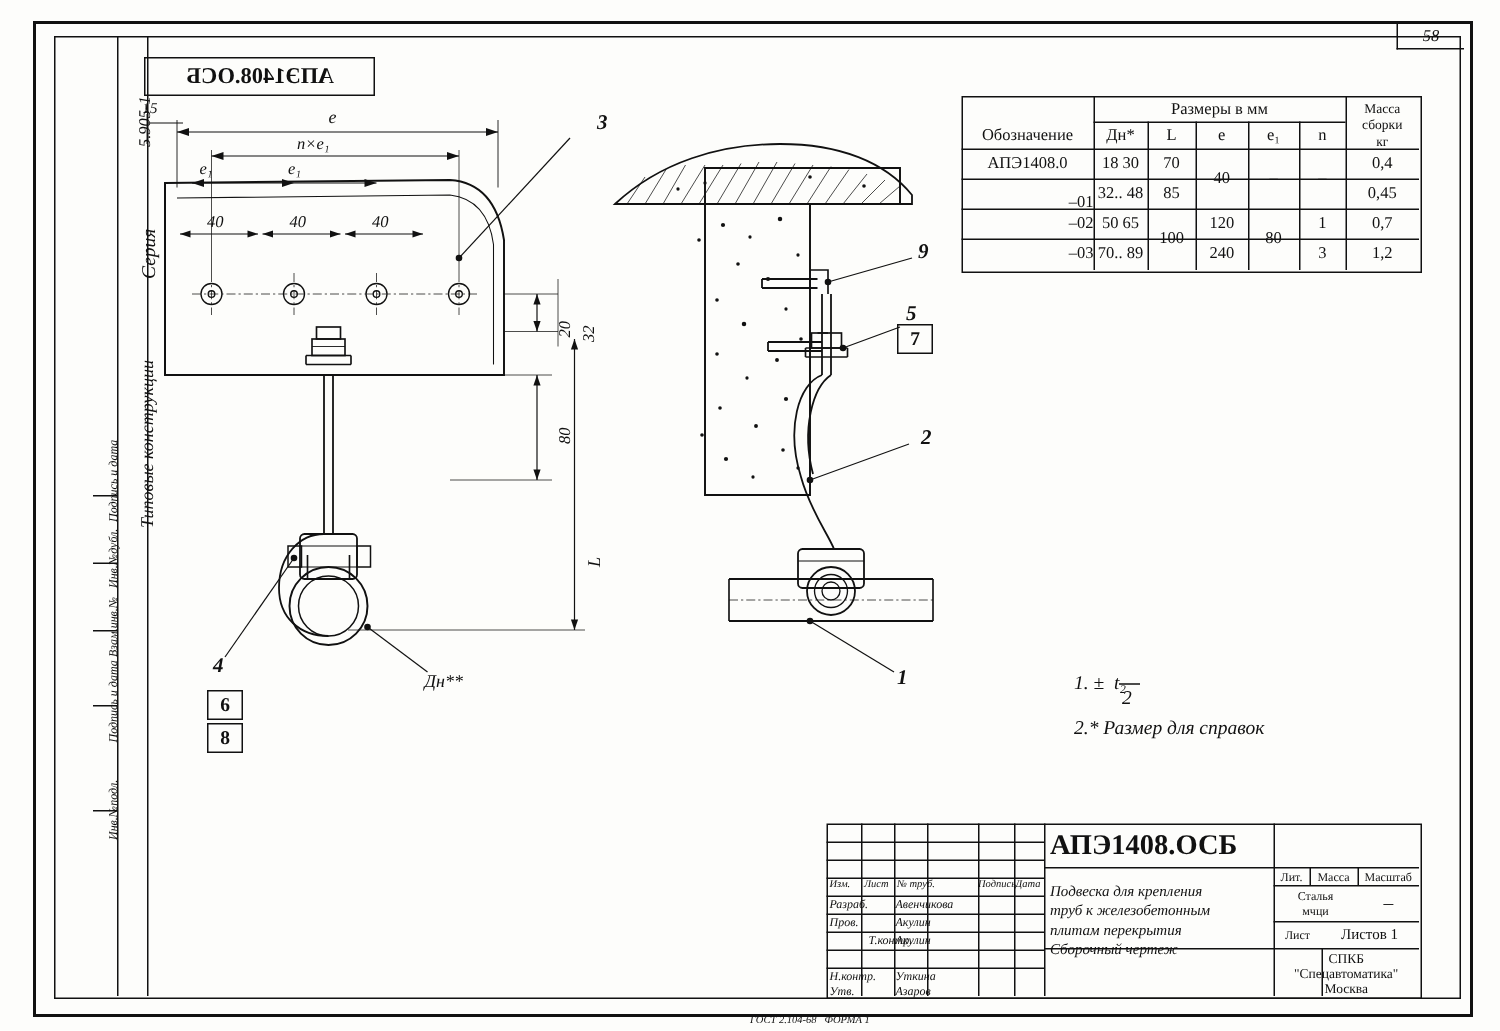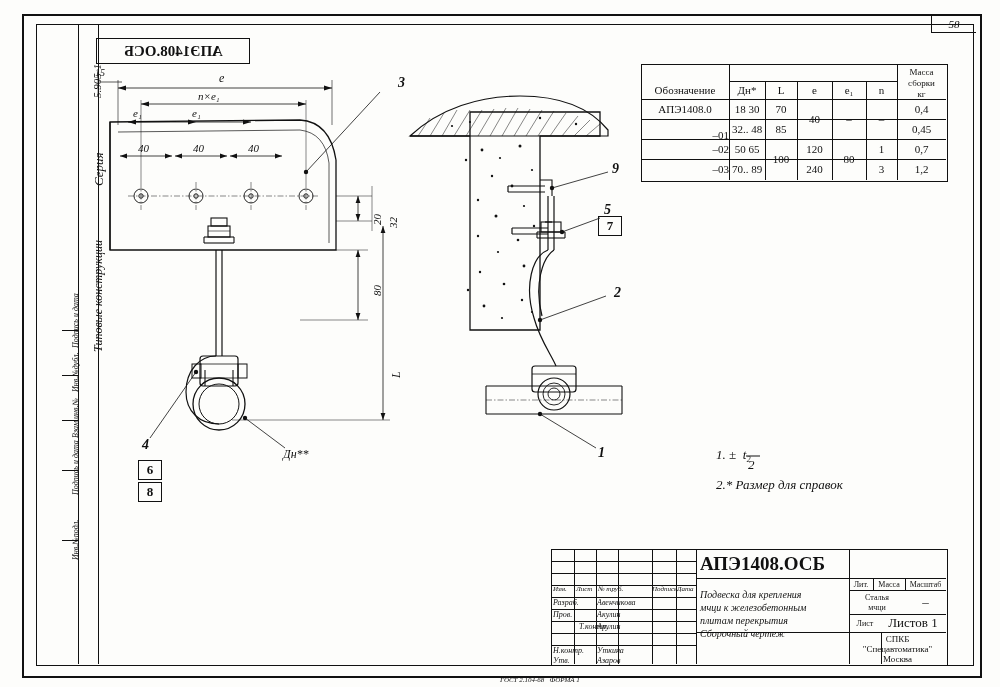--- a/index.html
+++ b/index.html
@@ -65,20 +65,21 @@
   <div class="ln v1" style="left:866px;top:81px;height:99px;"></div>
   <div class="ln v1" style="left:897px;top:64px;height:116px;"></div>
 
   <div class="ln h1" style="left:729px;top:81px;width:168px;"></div>
   <div class="ln h1" style="left:641px;top:99px;width:305px;"></div>
   <div class="ln h1" style="left:641px;top:119px;width:305px;"></div>
   <div class="ln h1" style="left:641px;top:139px;width:305px;"></div>
   <div class="ln h1" style="left:641px;top:159px;width:305px;"></div>
 
   <div class="cell i" style="left:641px;top:81px;width:88px;height:18px;">Обозначение</div>
+  <div class="cell i" style="left:729px;top:64px;width:168px;height:17px;">Размеры в мм</div>
   <div class="cell i" style="left:729px;top:81px;width:36px;height:18px;">Дн*</div>
   <div class="cell i" style="left:765px;top:81px;width:32px;height:18px;">L</div>
   <div class="cell i" style="left:797px;top:81px;width:35px;height:18px;">e</div>
   <div class="cell i" style="left:832px;top:81px;width:34px;height:18px;">e₁</div>
   <div class="cell i" style="left:866px;top:81px;width:31px;height:18px;">n</div>
   <div class="cell i" style="left:897px;top:66px;width:49px;height:11px;font-size:9px;">Масса</div>
   <div class="cell i" style="left:897px;top:77px;width:49px;height:11px;font-size:9px;">сборки</div>
   <div class="cell i" style="left:897px;top:88px;width:49px;height:11px;font-size:9px;">кг</div>
 
   <div class="cell i" style="left:641px;top:99px;width:88px;height:20px;">АПЭ1408.0</div>
@@ -374,21 +375,21 @@
 
   <div class="ln h1" style="left:849px;top:590px;width:97px;"></div>
   <div class="ln h1" style="left:849px;top:614px;width:97px;"></div>
   <div class="ln v1" style="left:873px;top:578px;height:12px;"></div>
   <div class="ln v1" style="left:905px;top:578px;height:12px;"></div>
   <div class="ln v1" style="left:881px;top:632px;height:32px;"></div>
 
   <div class="cell i b" style="left:700px;top:552px;width:140px;height:24px;justify-content:flex-start;font-size:19px;">АПЭ1408.ОСБ</div>
 
   <div class="txt i" style="left:700px;top:590px;font-size:10px;">Подвеска для крепления</div>
-  <div class="txt i" style="left:700px;top:603px;font-size:10px;">мчци к железобетонным</div>
+  <div class="txt i" style="left:700px;top:603px;font-size:10px;">труб к железобетонным</div>
   <div class="txt i" style="left:700px;top:616px;font-size:10px;">плитам перекрытия</div>
   <div class="txt i" style="left:700px;top:629px;font-size:10px;">Сборочный чертеж</div>
 
   <div class="txt i" style="left:553px;top:586px;font-size:7px;font-family:Liberation Serif, serif;">Изм.</div>
   <div class="txt i" style="left:576px;top:586px;font-size:7px;">Лист</div>
   <div class="txt i" style="left:598px;top:586px;font-size:7px;">№ труб.</div>
   <div class="txt i" style="left:652px;top:586px;font-size:7px;">Подпись</div>
   <div class="txt i" style="left:677px;top:586px;font-size:7px;">Дата</div>
 
   <div class="txt i" style="left:553px;top:599px;font-size:8px;">Разраб.</div>
@@ -402,21 +403,21 @@
   <div class="txt i" style="left:553px;top:657px;font-size:8px;">Утв.</div>
   <div class="txt i" style="left:597px;top:657px;font-size:8px;">Азаров</div>
 
   <div class="cell i" style="left:849px;top:578px;width:24px;height:12px;font-size:8px;">Лит.</div>
   <div class="cell i" style="left:873px;top:578px;width:32px;height:12px;font-size:8px;">Масса</div>
   <div class="cell i" style="left:905px;top:578px;width:41px;height:12px;font-size:8px;">Масштаб</div>
   <div class="cell i" style="left:849px;top:592px;width:56px;height:11px;font-size:8px;">Сталья</div>
   <div class="cell i" style="left:849px;top:602px;width:56px;height:11px;font-size:8px;">мчци</div>
   <div class="cell i" style="left:905px;top:592px;width:41px;height:20px;font-size:13px;">–</div>
   <div class="cell i" style="left:849px;top:616px;width:32px;height:14px;font-size:8px;">Лист</div>
-  <div class="cell i" style="left:881px;top:616px;width:64px;height:14px;font-size:13px;text-align:center;">Листов 1</div>
+  <div class="cell i" style="left:881px;top:616px;width:64px;height:14px;font-size:10px;text-align:center;">Листов 1</div>
 
   <div class="cell i" style="left:849px;top:634px;width:97px;height:10px;font-size:9px;">СПКБ</div>
   <div class="cell i" style="left:849px;top:644px;width:97px;height:10px;font-size:9px;">"Спецавтоматика"</div>
   <div class="cell i" style="left:849px;top:654px;width:97px;height:10px;font-size:9px;text-align:center;">Москва</div>
 
   <div class="tinytxt" style="left:500px;top:676px;">ГОСТ 2.104-68   ФОРМА 1</div>
 
 </div>
 
 </body></html>

